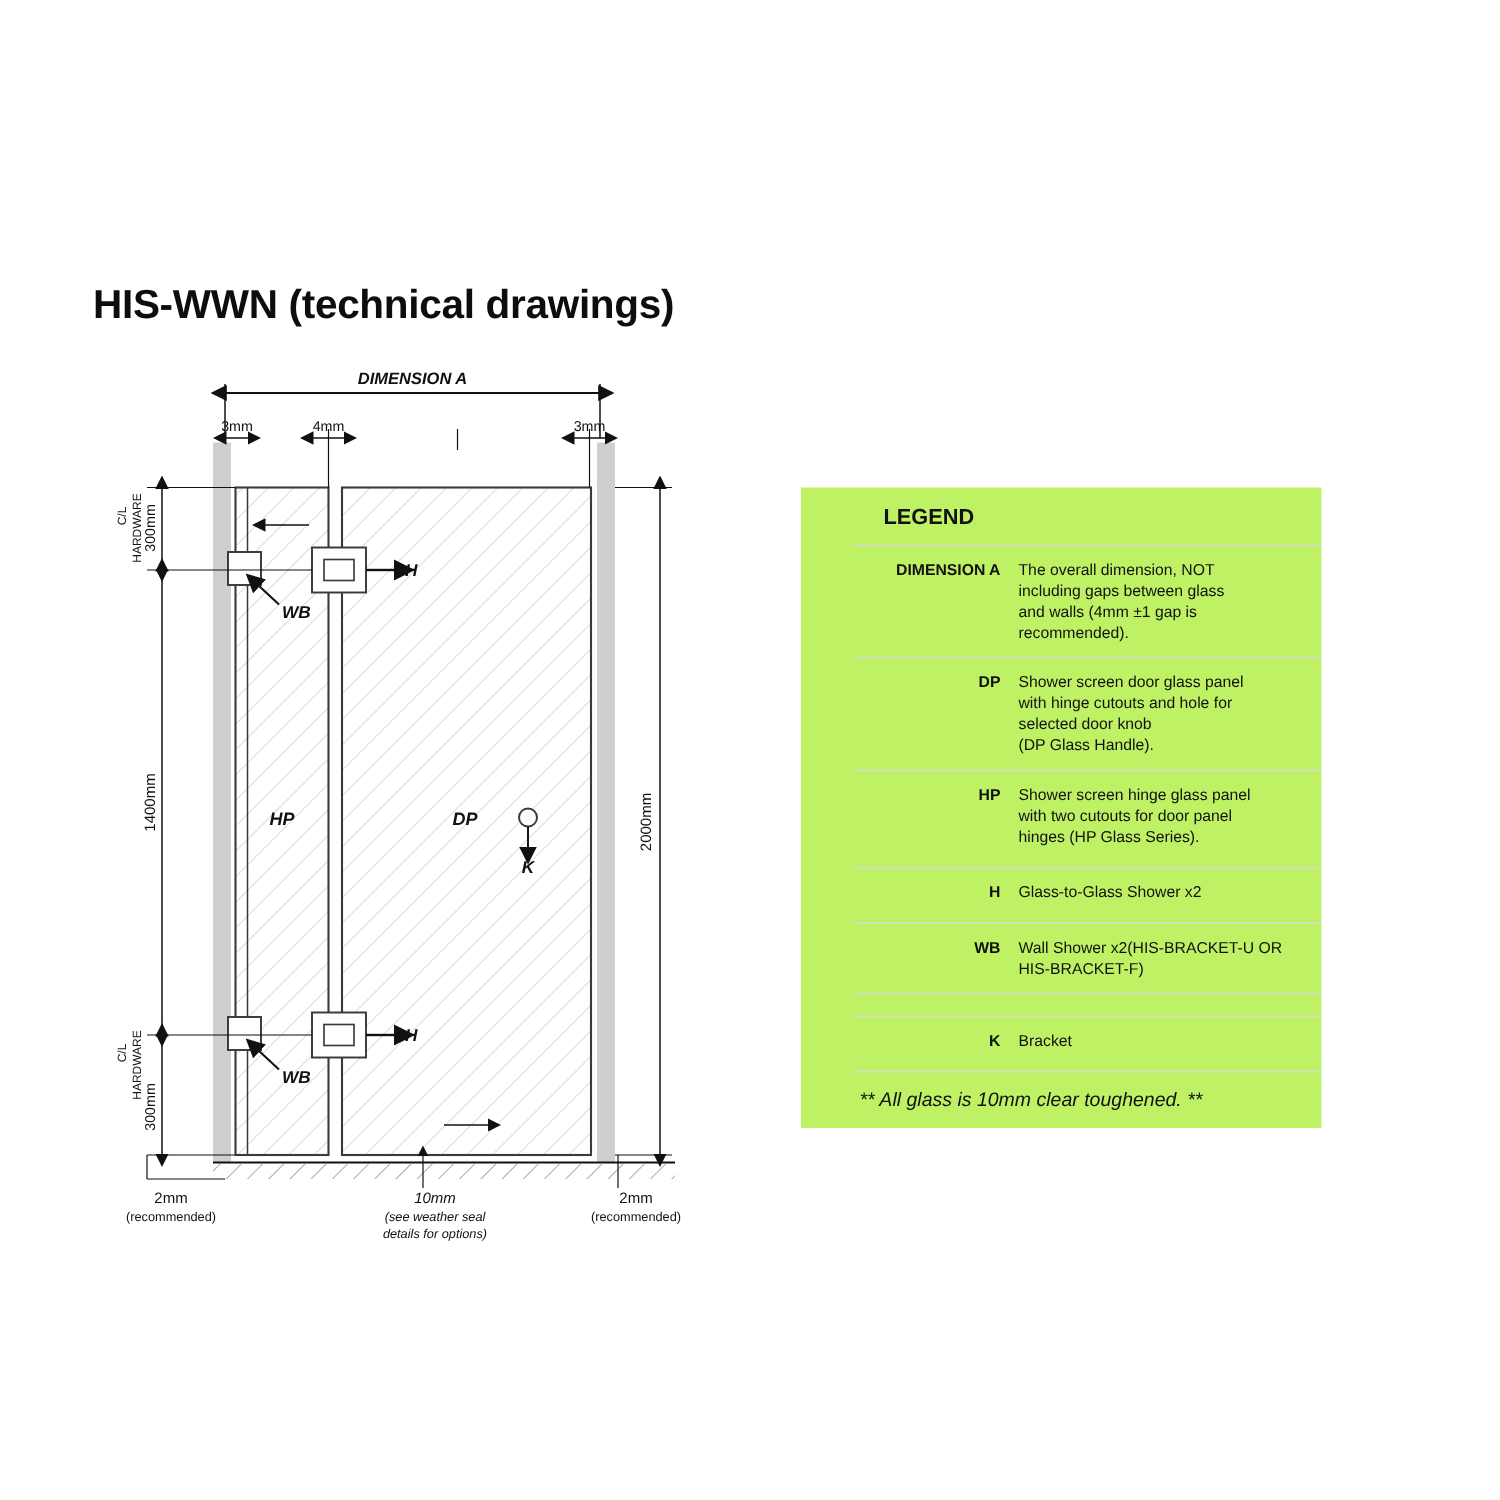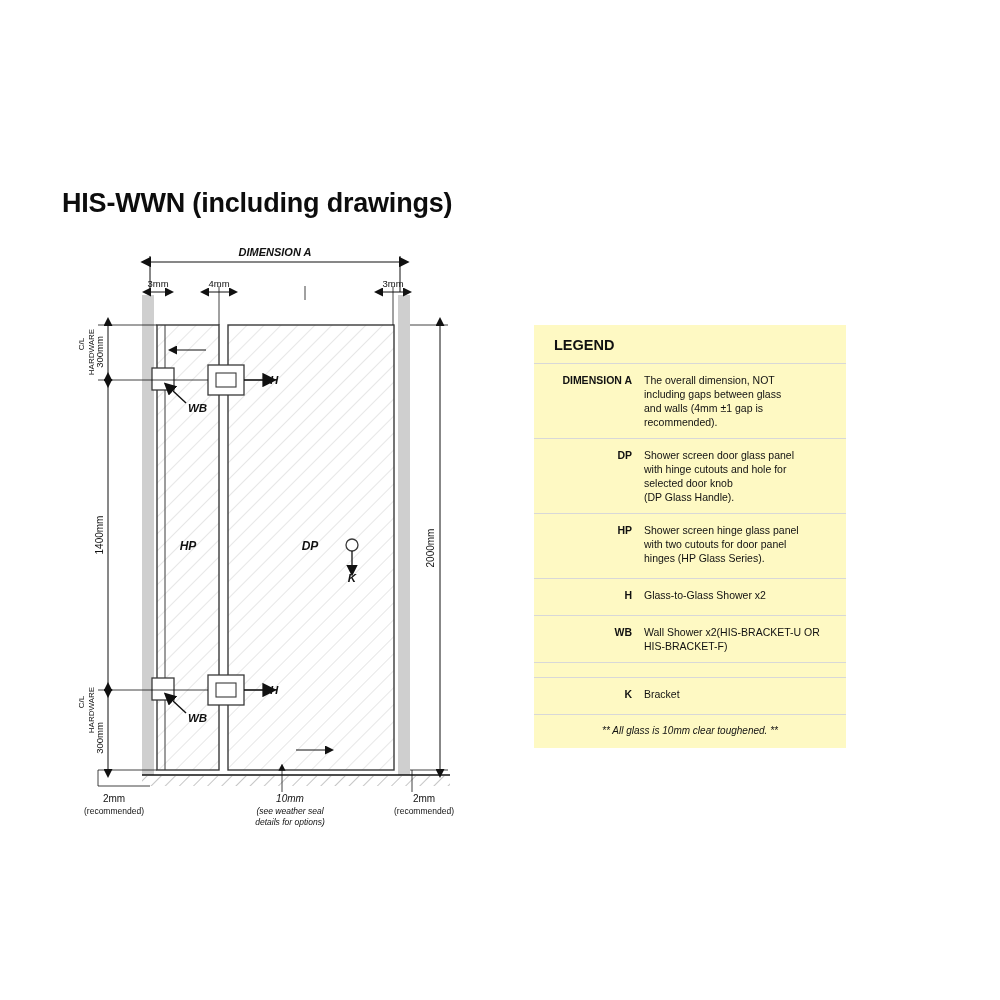--- a/index.html
+++ b/index.html
@@ -35,22 +35,23 @@
     height: 600px;
   }
   svg { display: block; }
 
   
   #legend {
     position: absolute;
     left: 534px;
     top: 325px;
     width: 312px;
-    background: #fef9c3;
+    background: #bef264;
     border: 0;
+    padding-left: 35px;
   }
   .legend-title {
     font-size: 14.5px;
     font-weight: bold;
     padding: 12px 0 10px 20px;
     color: #111;
     border-bottom: 1px solid #d8d8d8;
   }
   .legend-row {
     display: flex;
@@ -71,32 +72,32 @@
   }
   .legend-desc {
     flex: 1 1 auto;
     font-size: 10.5px;
     line-height: 14px;
     color: #111;
     white-space: pre-line;
   }
   .legend-row.tall { min-height: 46px; }
   .legend-footnote {
-    font-size: 10px;
+    font-size: 13px;
     font-style: italic;
-    text-align: center;
+    text-align: left;
     padding: 10px 4px 12px 4px;
     color: #111;
   }
   .legend-spacer { height: 14px; border-bottom: 1px solid #d8d8d8; }
 </style>
 </head>
 <body>
 
-<div class="page-title">HIS-WWN (including drawings)</div>
+<div class="page-title">HIS-WWN (technical drawings)</div>
 
 <div id="drawing">
   <svg width="420" height="600" viewBox="0 0 420 600">
     <defs>
       <marker id="arrL" markerWidth="9" markerHeight="9" refX="8" refY="4.5" orient="auto">
         <path d="M9,0 L9,9 L0,4.5 z" fill="#111"></path>
       </marker>
       <marker id="arrR" markerWidth="9" markerHeight="9" refX="1" refY="4.5" orient="auto">
         <path d="M0,0 L0,9 L9,4.5 z" fill="#111"></path>
       </marker>

